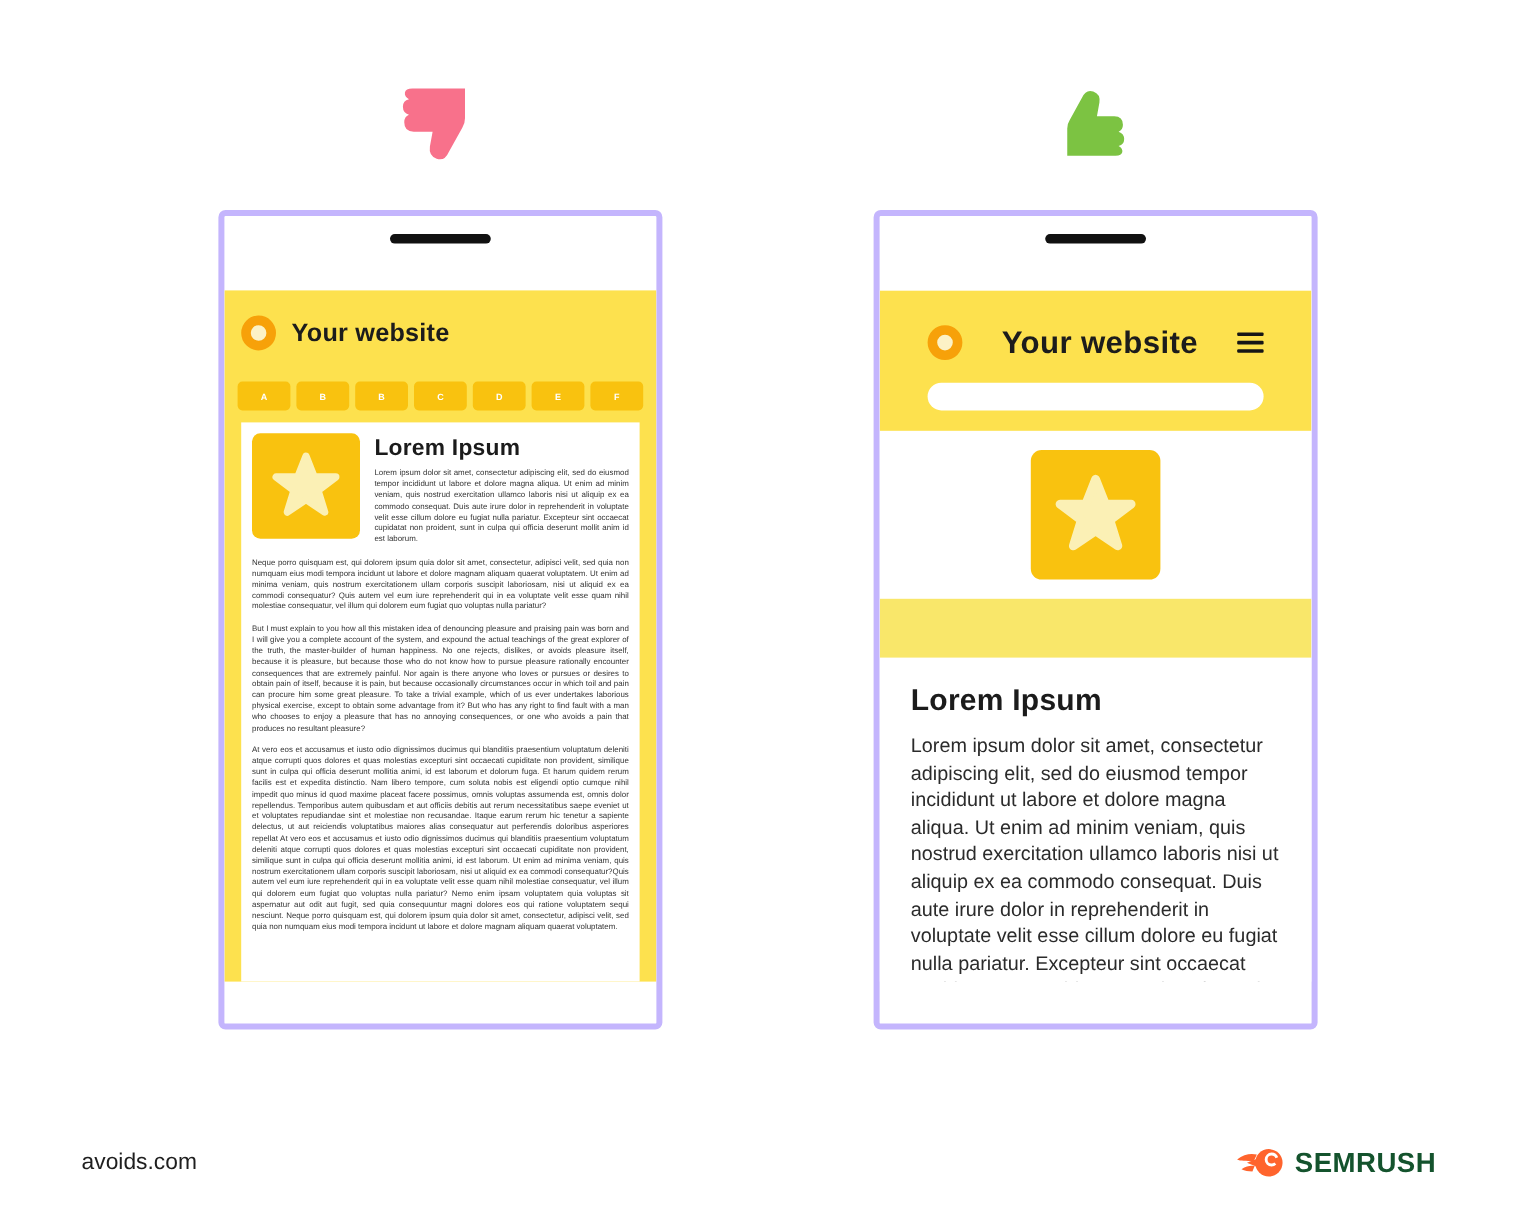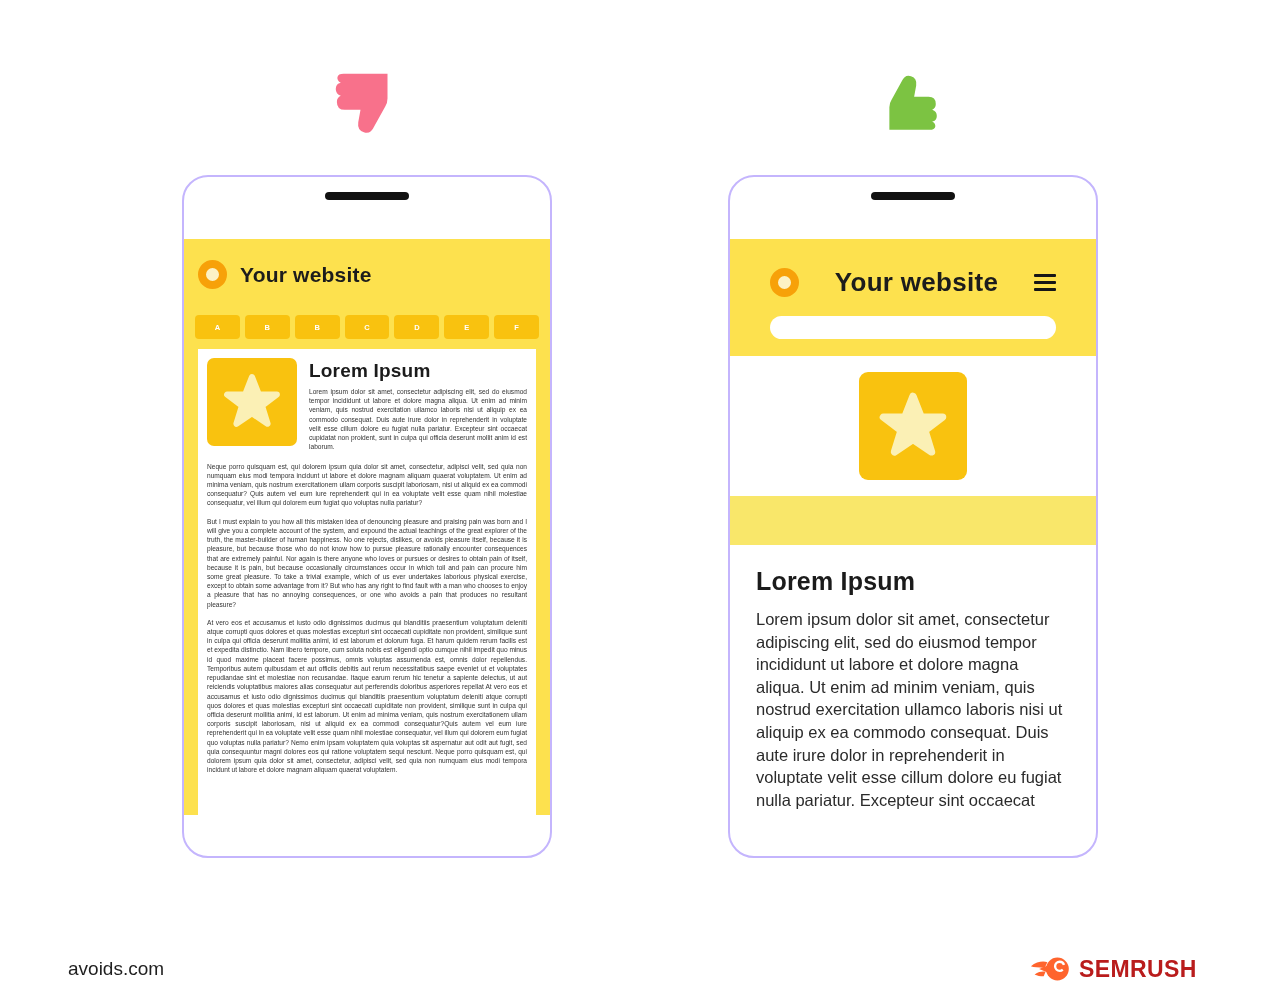--- a/index.html
+++ b/index.html
@@ -6,21 +6,21 @@
   .canvas{position:relative;width:1280px;height:1008px;background:#ffffff;overflow:hidden;
           font-family:"Liberation Sans",sans-serif;color:#1c1c1c;}
 
   
   .verdict{position:absolute;}
   .verdict-bad{left:329px;top:64px;}
   .verdict-good{left:877px;top:64px;}
 
   
   .phone{position:absolute;top:175px;width:370px;height:683px;background:#ffffff;
-         border:2px solid #c4b5fd;border-radius:26px;overflow:hidden;box-sizing:border-box;}
+         border:5px solid #c4b5fd;border-radius:6px;overflow:hidden;box-sizing:border-box;}
   .phone-bad{left:182px;}
   .phone-good{left:728px;}
   .speaker{width:84px;height:8px;border-radius:5px;background:#111;margin:15px auto 0;}
 
   .screen{position:absolute;left:0;right:0;top:62px;height:576px;overflow:hidden;}
   .screen-bad{background:#FDE14E;}
   .screen-good{background:#ffffff;}
 
   
   .logo-ring{width:13px;height:13px;border:8px solid #F7A109;border-radius:50%;
@@ -54,21 +54,21 @@
   .burger span{display:block;height:3px;background:#161616;border-radius:1px;}
   .search-pill{margin-top:18px;height:23px;background:#ffffff;border-radius:12px;}
   .tile-good{width:108px;height:108px;border-radius:9px;margin:16px auto 0;}
   .light-bar{height:49px;background:#F9E76A;margin-top:16px;}
   .good-title{font-size:25px;font-weight:700;color:#1b1b1b;margin:22px 26px 0 26px;letter-spacing:.2px;}
   .good-body{font-size:16.5px;line-height:1.37;color:#2b2b2b;margin:12px 26px 0 26px;}
 
   
   .footer-link{position:absolute;left:68px;top:958px;font-size:19px;color:#1f1f1f;text-decoration:none;}
   .brand{position:absolute;left:1030px;top:955px;display:flex;align-items:center;gap:7px;}
-  .brand-text{font-size:23px;font-weight:800;color:#b91c1c;letter-spacing:.4px;}
+  .brand-text{font-size:23px;font-weight:800;color:#14532d;letter-spacing:.4px;}
 </style>
 </head>
 <body>
 
 <div class="canvas">
 
   <svg class="verdict verdict-bad" width="72" height="78" viewBox="0 0 64 64">
     <path fill="#F8718B" transform="rotate(180 32 32)" d="M12 58 L12 36 Q12 32 14 29 L24 11 Q27 4 33 6 Q39 8 38 15 L36 26 L50 26 Q57 26 57 33 Q57 37 53.5 38.5 Q58 40 58 44.5 Q58 49 53.5 50 Q57 52 56.5 55 Q56 58 51 58 Z"></path>
   </svg>
 

